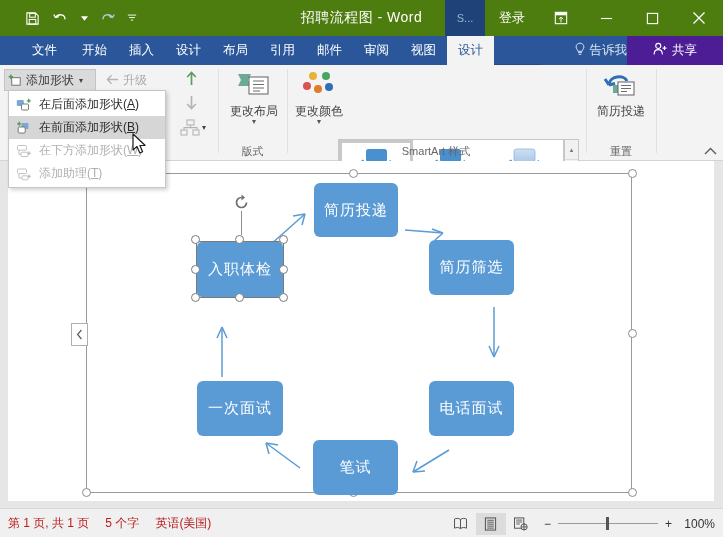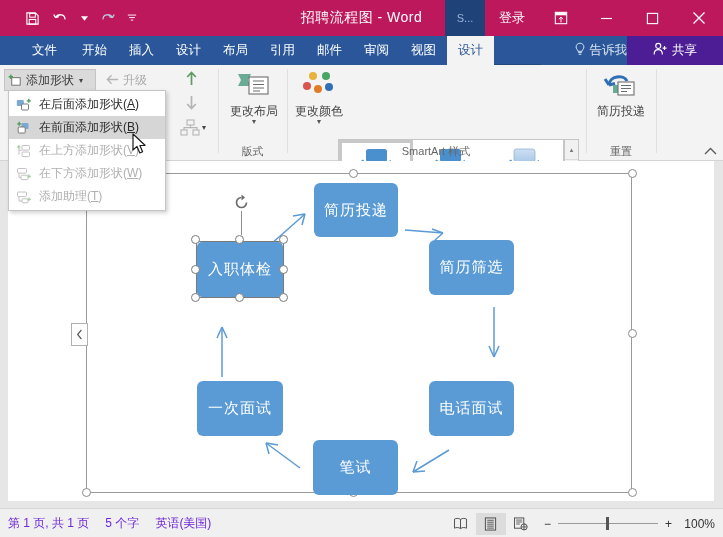--- a/index.html
+++ b/index.html
@@ -8,21 +8,21 @@
     font-family: "Liberation Sans", "DejaVu Sans", sans-serif;
     font-size: 12px;
     background: #ffffff;
     -webkit-font-smoothing: antialiased;
   }
   #app { position:relative; width:723px; height:537px; overflow:hidden; }
 
   
   .titlebar{
     position:absolute; left:0; top:0; width:723px; height:36px;
-    background:#be185d;
+    background:#4d7c0f;
   }
   .qat{ position:absolute; left:18px; top:0; height:36px; display:flex; align-items:center; gap:0px;}
   .qat-btn{
     width:28px; height:30px; display:flex; align-items:center; justify-content:center;
     color:#ffffff; font-size:15px; line-height:1;
   }
   .qat-btn.small{ width:20px; font-size:11px;}
   .title-text{
     position:absolute; left:0; top:0; width:723px; height:36px;
     display:flex; align-items:center; justify-content:center;
@@ -178,21 +178,21 @@
   .rotline{ position:absolute; left:241px; top:211px; width:1px; height:24px; background:#8c8c8c;}
 
   svg.arrows{ position:absolute; left:0; top:0; width:723px; height:537px; pointer-events:none;}
 
   
   .statusbar{
     position:absolute; left:0; top:508px; width:723px; height:29px;
     background:#f0f0f0; border-top:1px solid #d8d8d8;
     display:flex; align-items:center;
   }
-  .st-left{ display:flex; align-items:center; gap:16px; padding-left:8px; font-size:12px; color:#6d28d9;}
+  .st-left{ display:flex; align-items:center; gap:16px; padding-left:8px; font-size:12px; color:#b91c1c;}
   .st-right{ position:absolute; right:8px; top:0; height:29px; display:flex; align-items:center; gap:0px;}
   .viewbtn{ width:30px; height:22px; display:flex; align-items:center; justify-content:center; color:#444;}
   .viewbtn.active{ background:#dcdcdc;}
   .zoomwrap{ display:flex; align-items:center; gap:7px; margin-left:8px; font-size:12px; color:#333;}
   .zoomtrack{ position:relative; width:100px; height:1px; background:#9a9a9a;}
   .zoomthumb{ position:absolute; left:48px; top:-6px; width:3px; height:13px; background:#555;}
   .zoompct{ width:36px; text-align:right; font-size:12px;}
   .ruler-strip{ position:absolute; left:0; top:501px; width:723px; height:7px; background:#e6e6e6;}
 </style>
 </head>
@@ -550,31 +550,20 @@
             <rect x="5.5" y="2" width="7" height="6" rx="1" fill="#7aa9d4"></rect>
             <rect x="2.2" y="6" width="7" height="6" rx="1" fill="#ffffff" stroke="#6d6d6d" stroke-width="0.9"></rect>
             <path d="M3.2 0.8v4M1.2 2.8h4" stroke="#4e9a54" stroke-width="1.3"></path>
           </svg>
       </span>
       <span><span>在前面添加形状(</span><u>B</u><span>)</span></span>
     </div>
     <div class="mi dis">
       <span class="mico">
         <svg width="16" height="14" viewBox="0 0 16 14">
-            <rect x="6" y="1.5" width="7.5" height="4.6" rx="1" fill="none" stroke="#c2c2c2" stroke-width="1"></rect>
-            <rect x="6" y="8" width="7.5" height="4.6" rx="1" fill="none" stroke="#c2c2c2" stroke-width="1"></rect>
-            <path d="M3 6.2h3M3 1.5v9.2" stroke="#c2c2c2" stroke-width="1"></path>
-            <path d="M2.6 1.2v3.4M1 2.9h3.4" stroke="#a9cfa9" stroke-width="1.3"></path>
-          </svg>
-      </span>
-      <span><span>在上方添加形状(</span><u>V</u><span>)</span></span>
-    </div>
-    <div class="mi dis">
-      <span class="mico">
-        <svg width="16" height="14" viewBox="0 0 16 14">
             <rect x="1.5" y="1.5" width="9" height="4.6" rx="1" fill="none" stroke="#c2c2c2" stroke-width="1"></rect>
             <rect x="5" y="8.2" width="7" height="4.4" rx="1" fill="none" stroke="#c2c2c2" stroke-width="1"></rect>
             <path d="M3 6.1v4.3h2" stroke="#c2c2c2" stroke-width="1" fill="none"></path>
             <path d="M13 7.6v3.4M11.4 9.3h3.4" stroke="#a9cfa9" stroke-width="1.3"></path>
           </svg>
       </span>
       <span><span>在下方添加形状(</span><u>W</u><span>)</span></span>
     </div>
     <div class="mi dis">
       <span class="mico">

